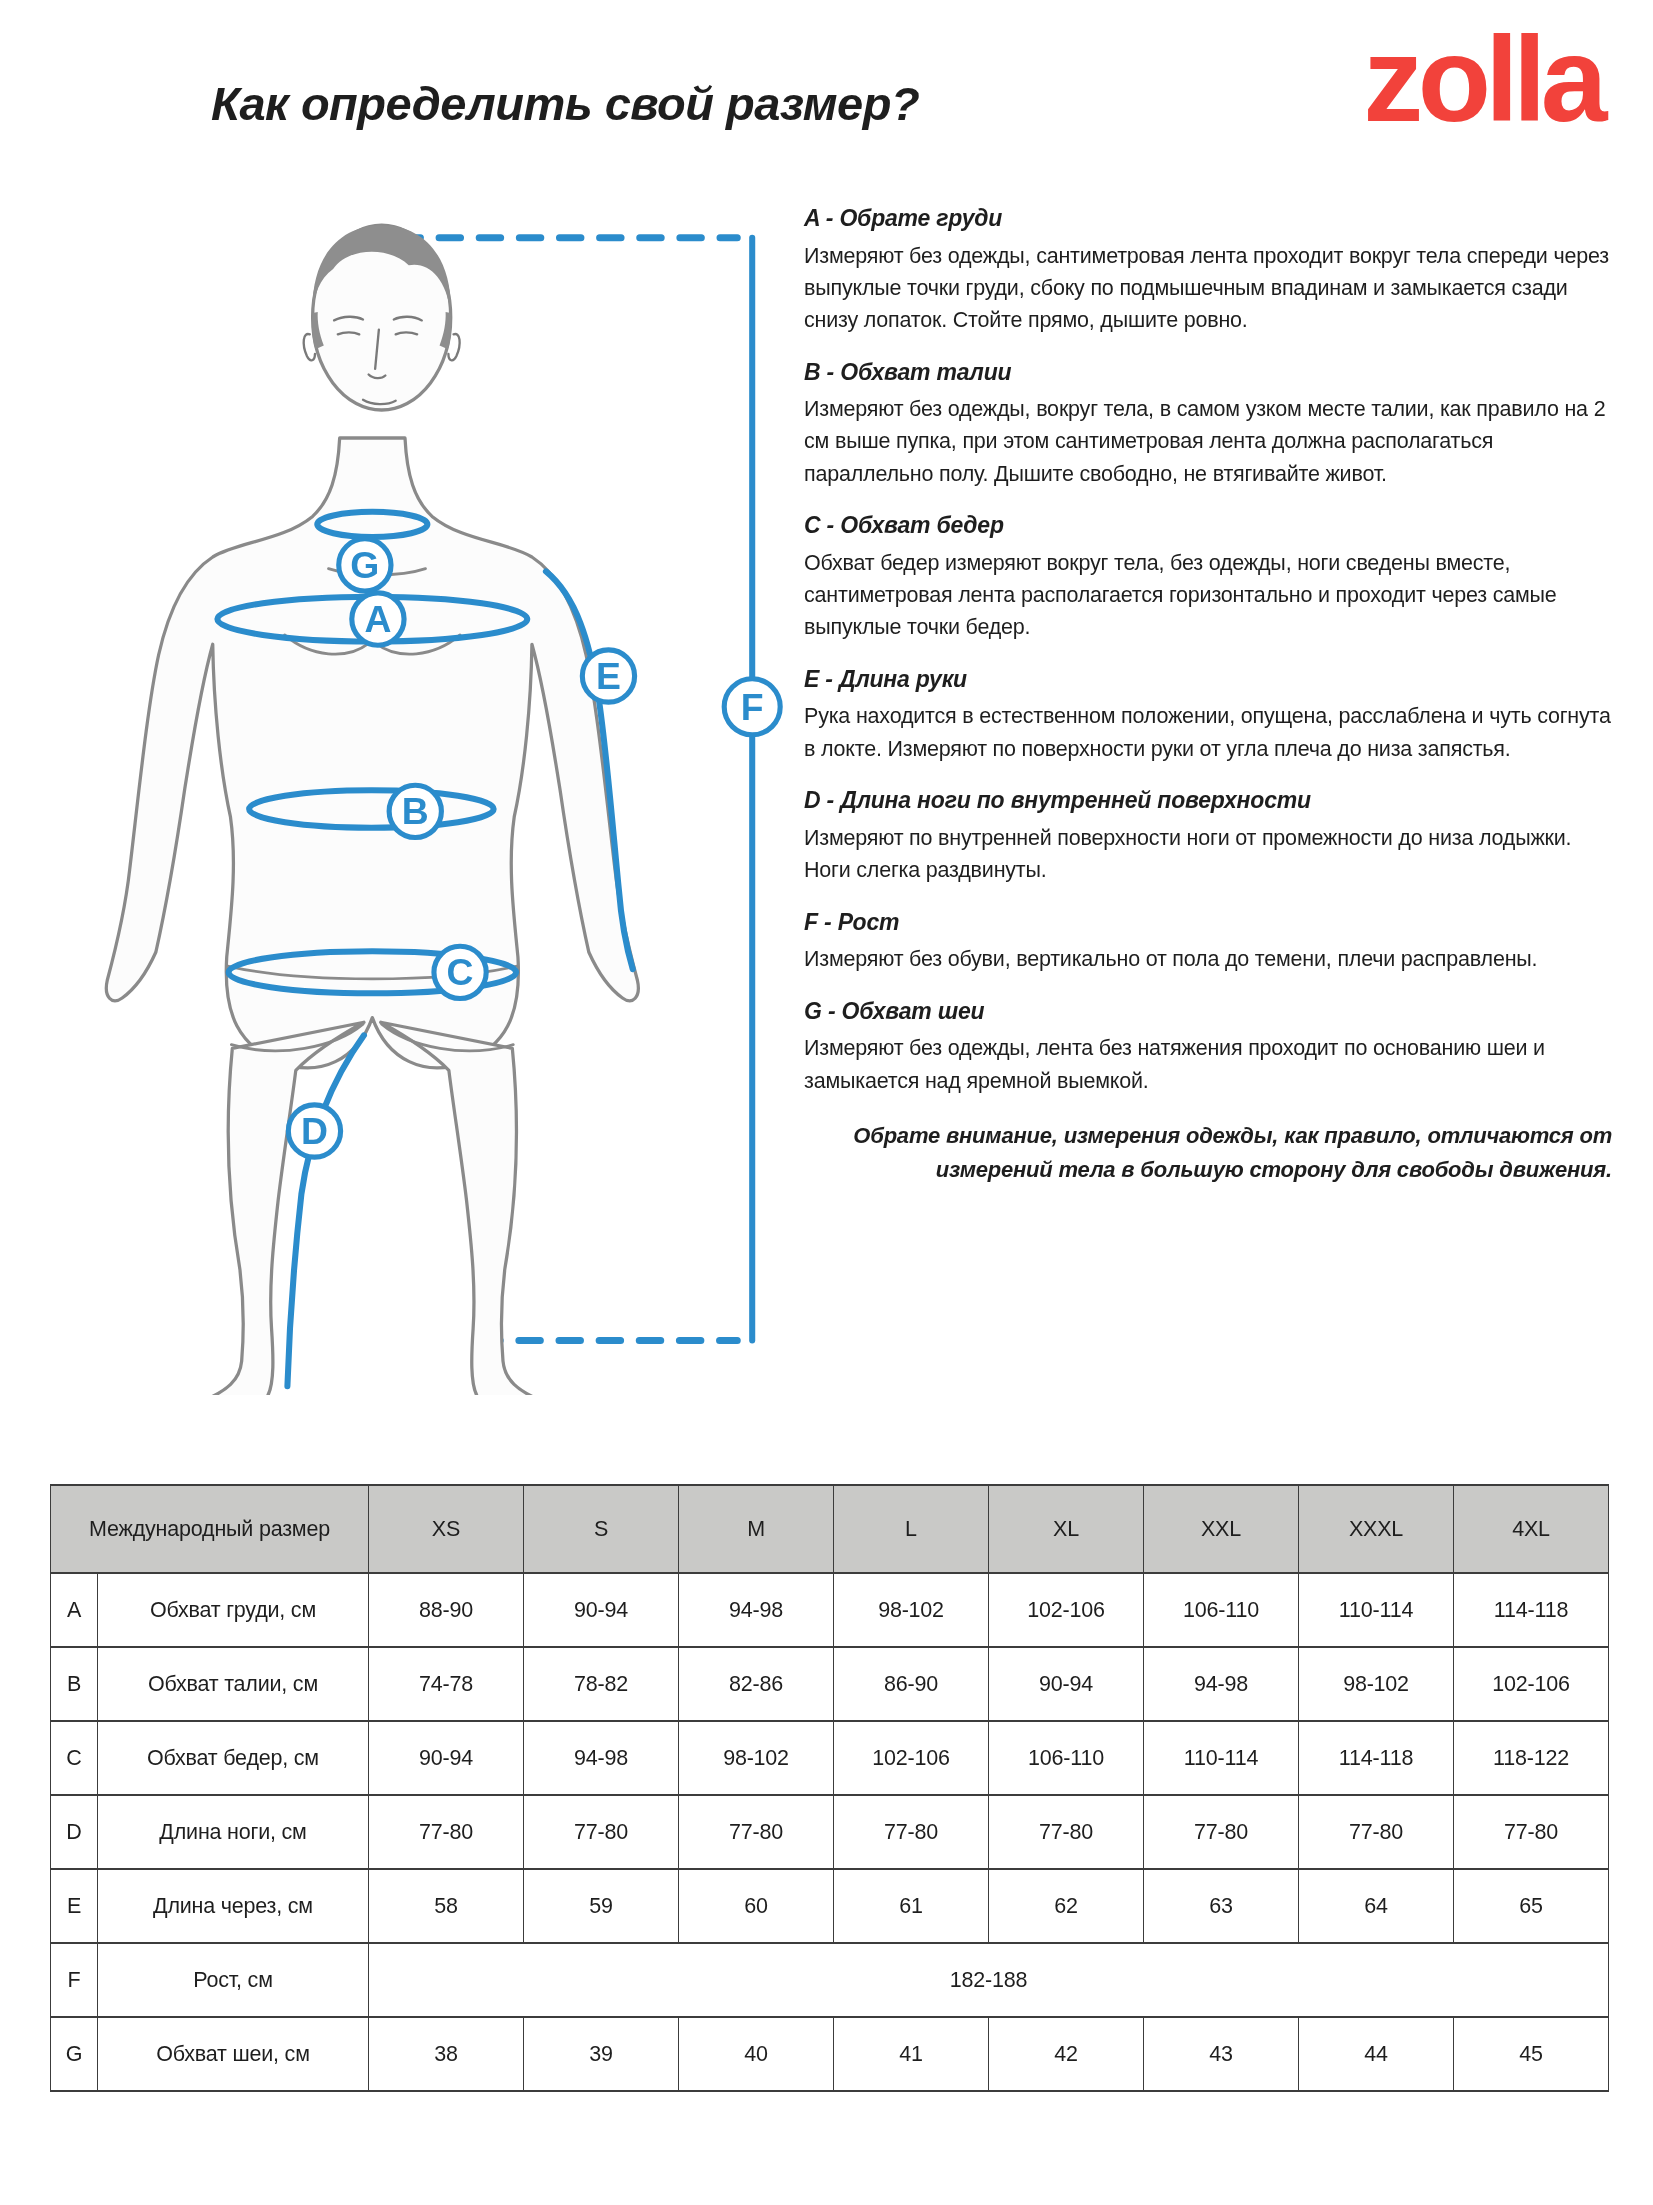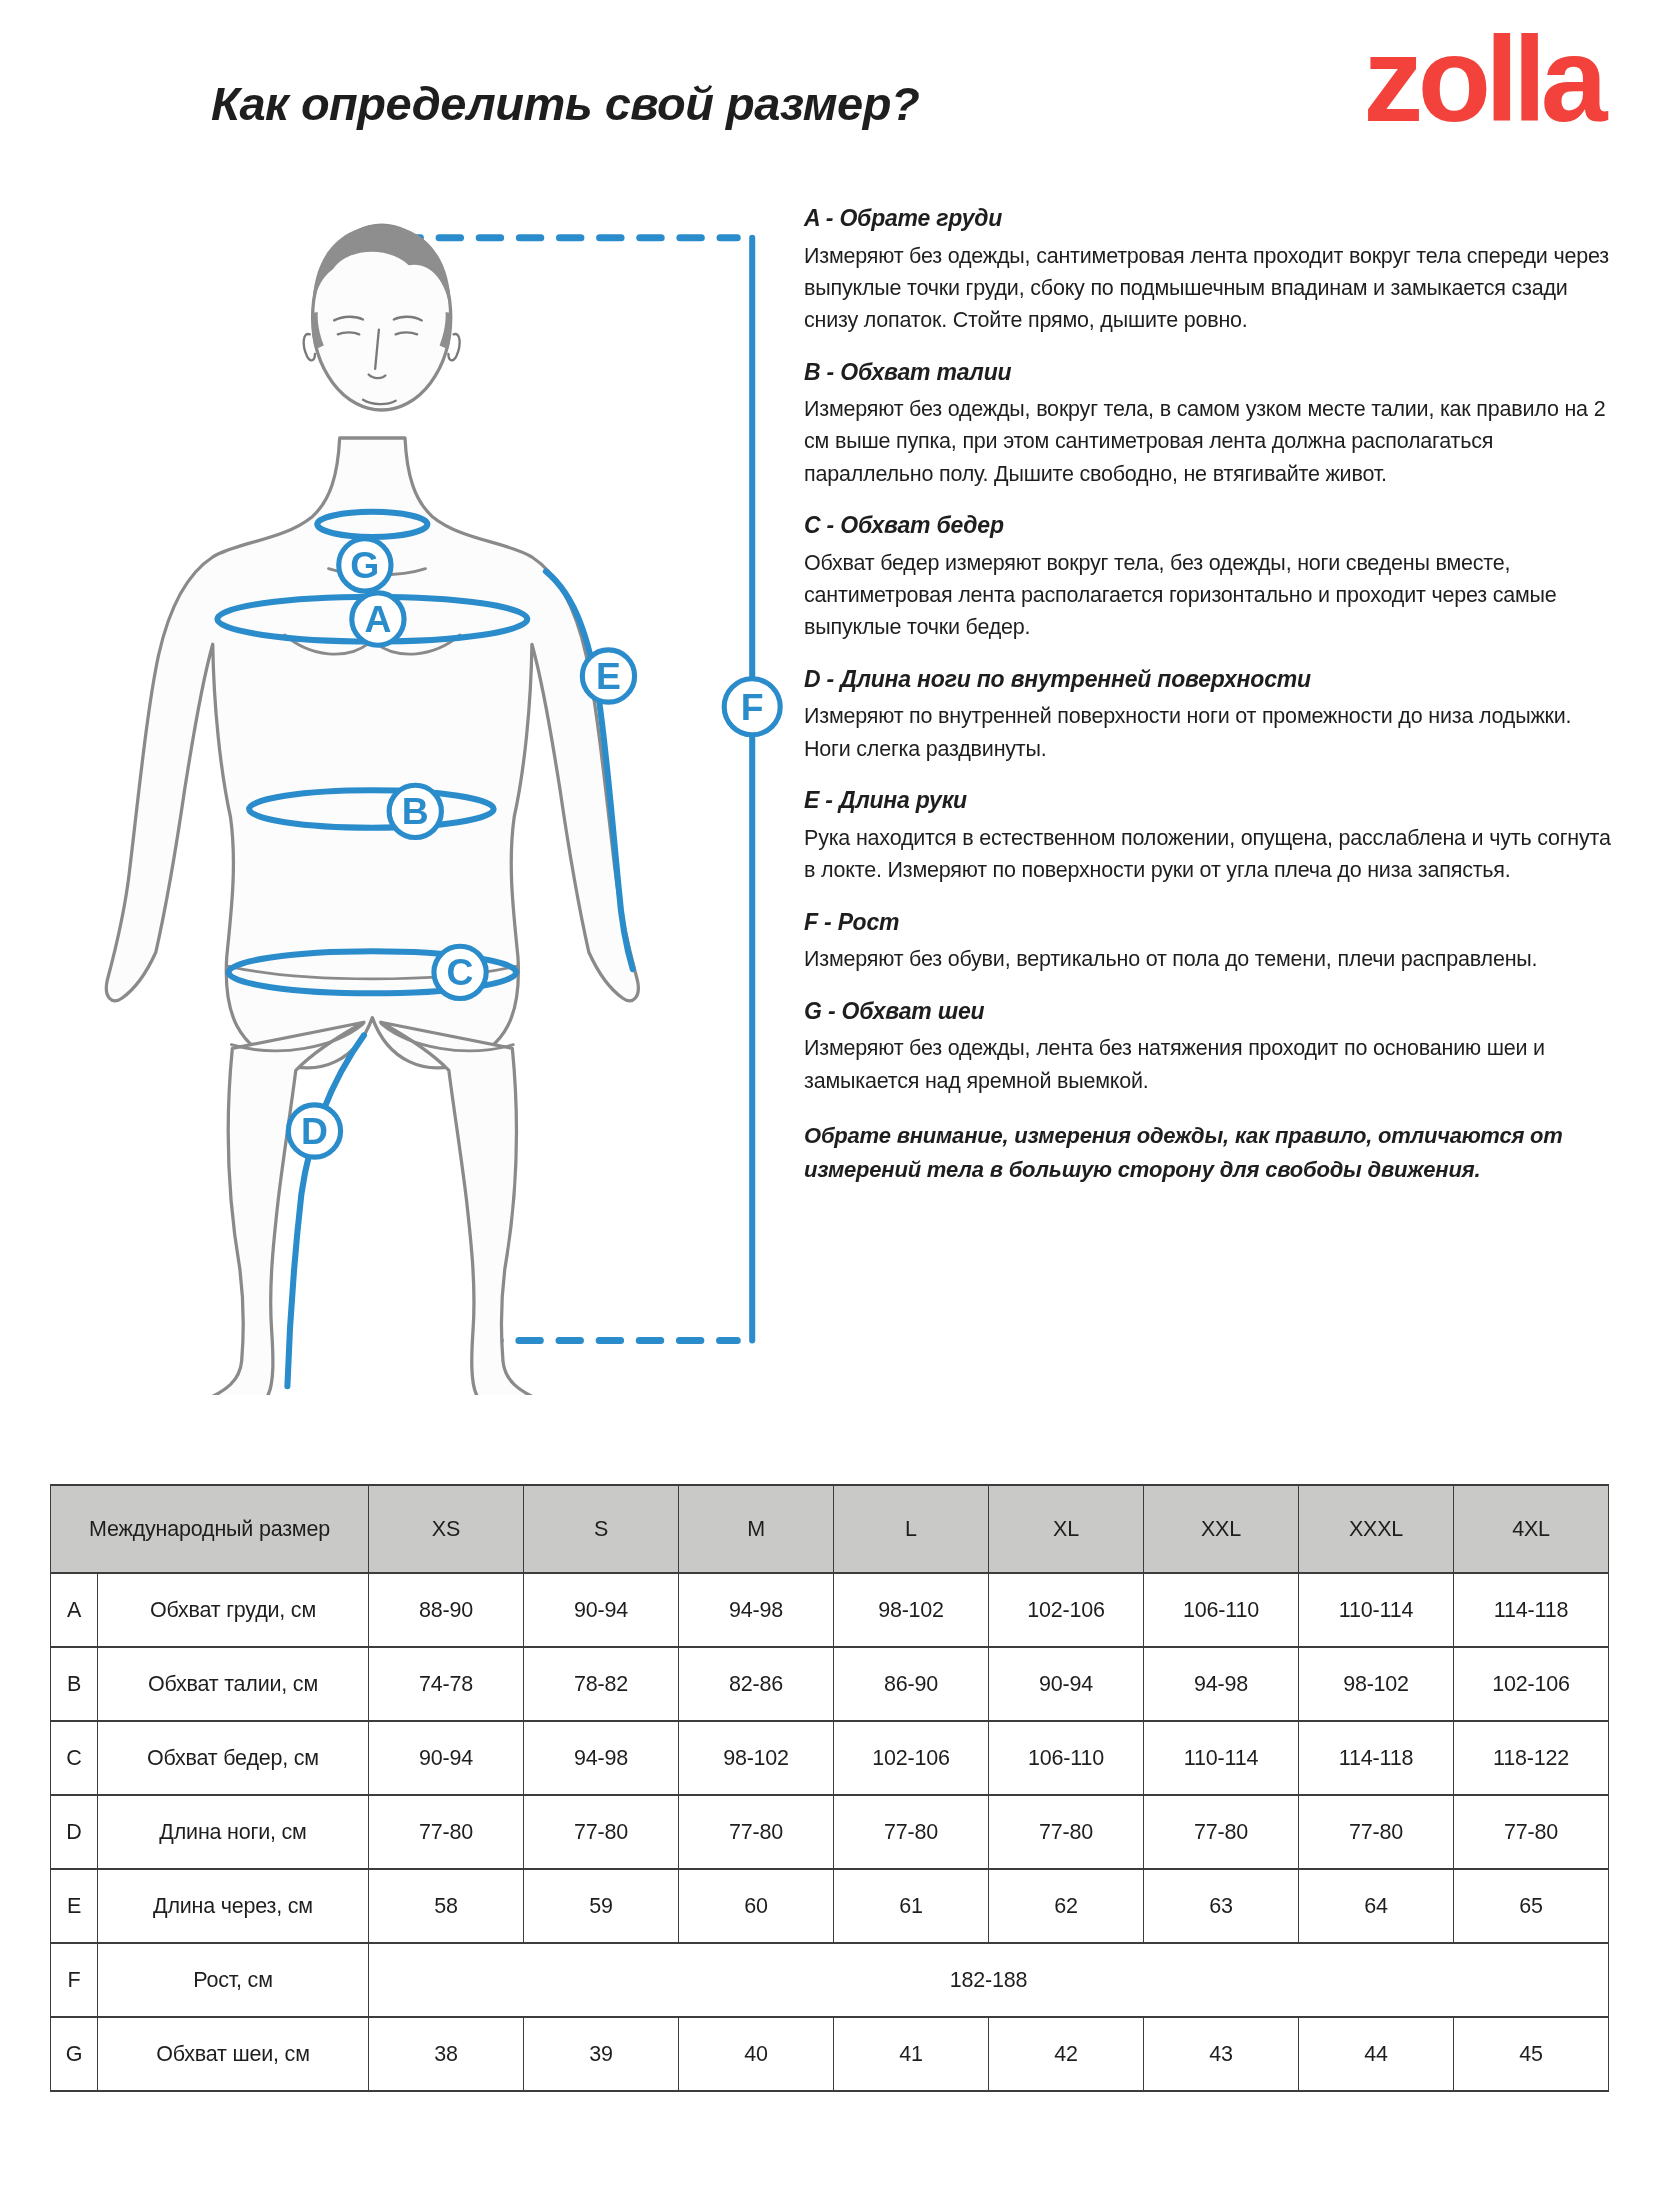--- a/index.html
+++ b/index.html
@@ -44,21 +44,21 @@
   .section h3{
     margin:0 0 7.5px 0;font-size:23px;font-weight:bold;font-style:italic;
     letter-spacing:-0.2px;
   }
   .section p{
     margin:0;font-size:21.5px;line-height:1.5;letter-spacing:-0.2px;
     white-space:pre-wrap;
   }
   .note{
     margin:13px 0 0 0;font-size:22px;line-height:1.52;
-    font-weight:bold;font-style:italic;letter-spacing:-0.2px;
+    font-weight:bold;font-style:italic;letter-spacing:-0.2px;text-align:right;
   }
   table.size-table{
     position:absolute;left:50px;top:1484px;width:1555px;
     border-collapse:collapse;table-layout:fixed;
   }
   table.size-table td{
     border:1.4px solid #3c3c3c;border-top-width:2.3px;border-bottom-width:2.3px;
     text-align:center;vertical-align:middle;
     font-size:21.5px;letter-spacing:-0.2px;height:74px;padding:0;
   }
@@ -164,26 +164,26 @@
   </div>
   <div class="section">
     <h3>B - Обхват талии</h3>
     <p>Измеряют без одежды, вокруг тела, в самом узком месте талии, как правило на 2 см выше пупка, при этом сантиметровая лента должна располагаться параллельно полу. Дышите свободно, не втягивайте живот.</p>
   </div>
   <div class="section">
     <h3>C - Обхват бедер</h3>
     <p>Обхват бедер измеряют вокруг тела, без одежды, ноги сведены вместе, сантиметровая лента располагается горизонтально и проходит через самые выпуклые точки бедер.</p>
   </div>
   <div class="section">
+    <h3>E - Длина руки</h3>
+    <p>Рука находится в естественном положении, опущена, расслаблена и чуть согнута в локте. Измеряют по поверхности руки от угла плеча до низа запястья.</p>
+  </div>
+  <div class="section">
     <h3>D - Длина ноги по внутренней поверхности</h3>
     <p>Измеряют по внутренней поверхности ноги от промежности до низа лодыжки.  Ноги слегка раздвинуты.</p>
-  </div>
-  <div class="section">
-    <h3>E - Длина руки</h3>
-    <p>Рука находится в естественном положении, опущена, расслаблена и чуть согнута в локте. Измеряют по поверхности руки от угла плеча до низа запястья.</p>
   </div>
   <div class="section">
     <h3>F - Рост</h3>
     <p>Измеряют без обуви, вертикально от пола до темени, плечи расправлены.</p>
   </div>
   <div class="section">
     <h3>G - Обхват шеи</h3>
     <p>Измеряют без одежды, лента без натяжения проходит по основанию шеи и замыкается над яремной выемкой.</p>
   </div>
   <p class="note">Обрате внимание, измерения одежды, как правило, отличаются от измерений тела в большую сторону для свободы движения.</p>

